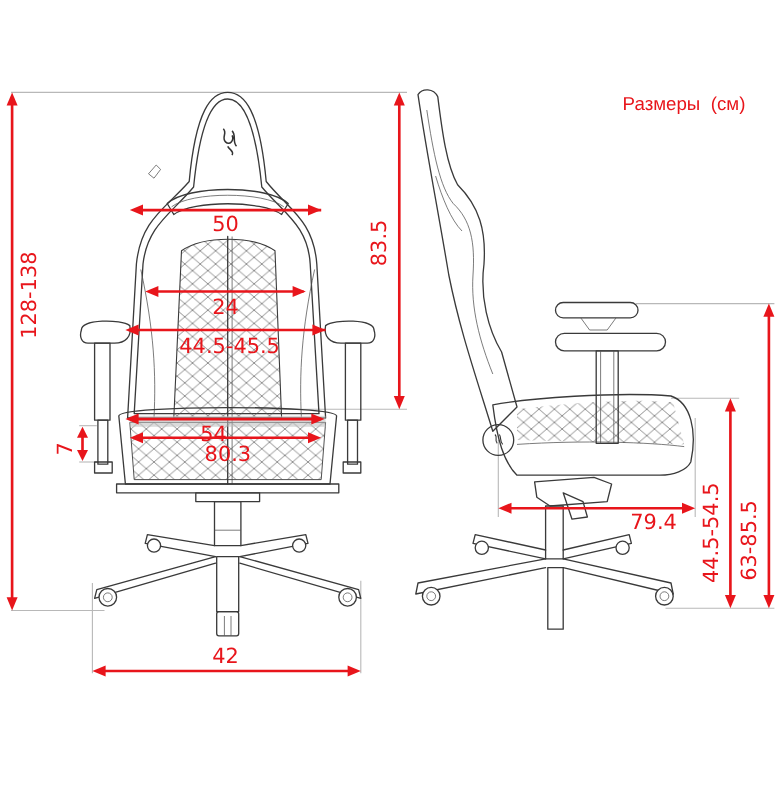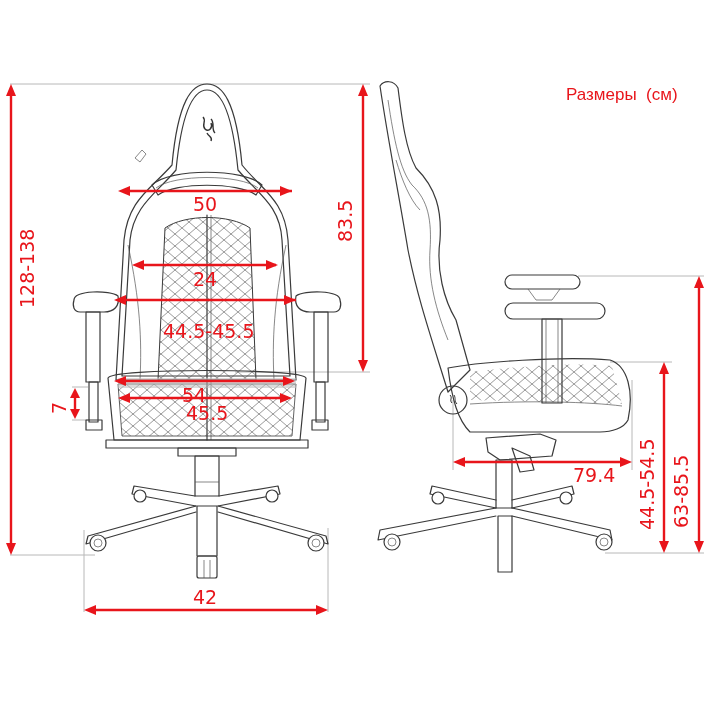--- a/index.html
+++ b/index.html
@@ -192,21 +192,21 @@
       <polygon class="arr" points="699,553 694,541 704,541"></polygon>
   </g>
 </svg>
 
 <div class="title">Размеры  (см)</div>
 
 <div class="lbl vert" style="left:18px; top:308px;">128-138</div>
 <div class="lbl vert" style="left:336px; top:242px;">83.5</div>
 <div class="lbl" style="left:193px; top:195px;">50</div>
 <div class="lbl" style="left:193px; top:270px;">24</div>
-<div class="lbl" style="left:163px; top:306px;margin-top:16px;">44.5-45.5</div>
+<div class="lbl" style="left:163px; top:306px;">44.5-45.5</div>
 <div class="lbl" style="left:182px; top:360px;margin-top:26px;">54</div>
-<div class="lbl" style="left:186px; top:404px;">45.5</div>
+<div class="lbl" style="left:186px; top:404px;">80.3</div>
 <div class="lbl vert" style="left:50px; top:414px;">7</div>
 <div class="lbl" style="left:193px; top:588px;">42</div>
 
 <div class="lbl" style="left:573px; top:466px;">79.4</div>
 <div class="lbl vert" style="left:638px; top:530px;">44.5-54.5</div>
 <div class="lbl vert" style="left:672px; top:528px;">63-85.5</div>
 
 </body></html>

